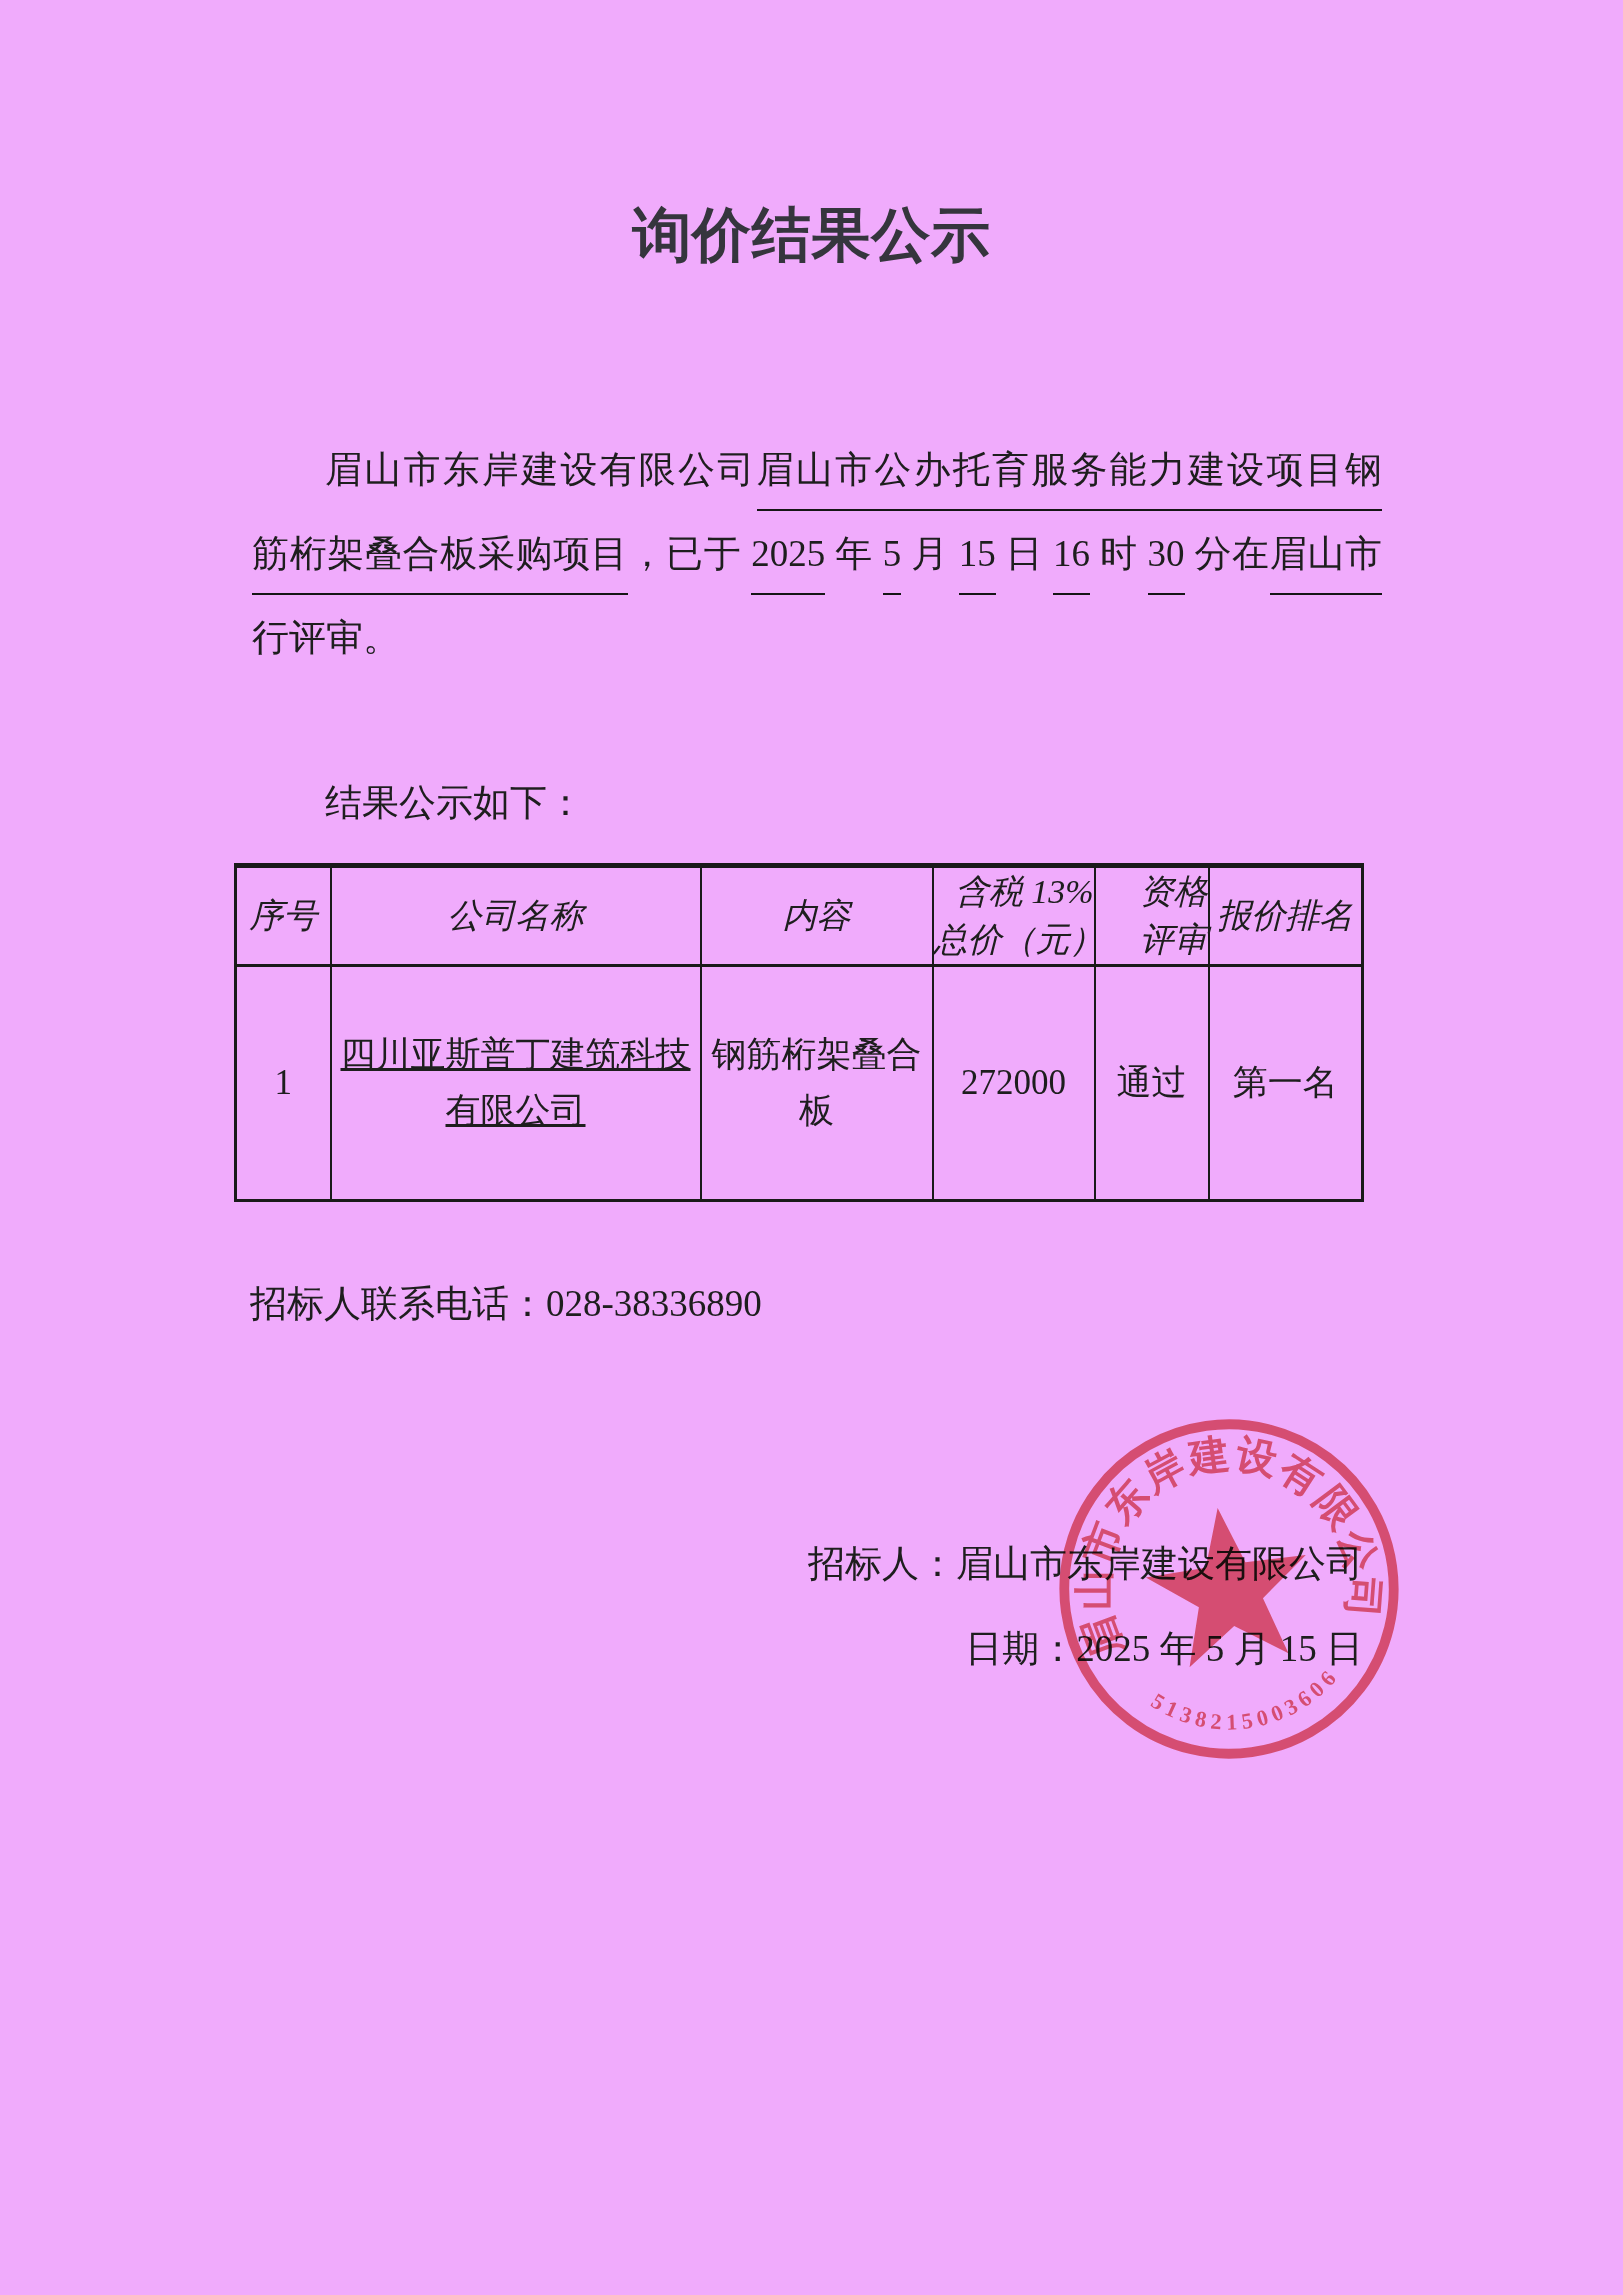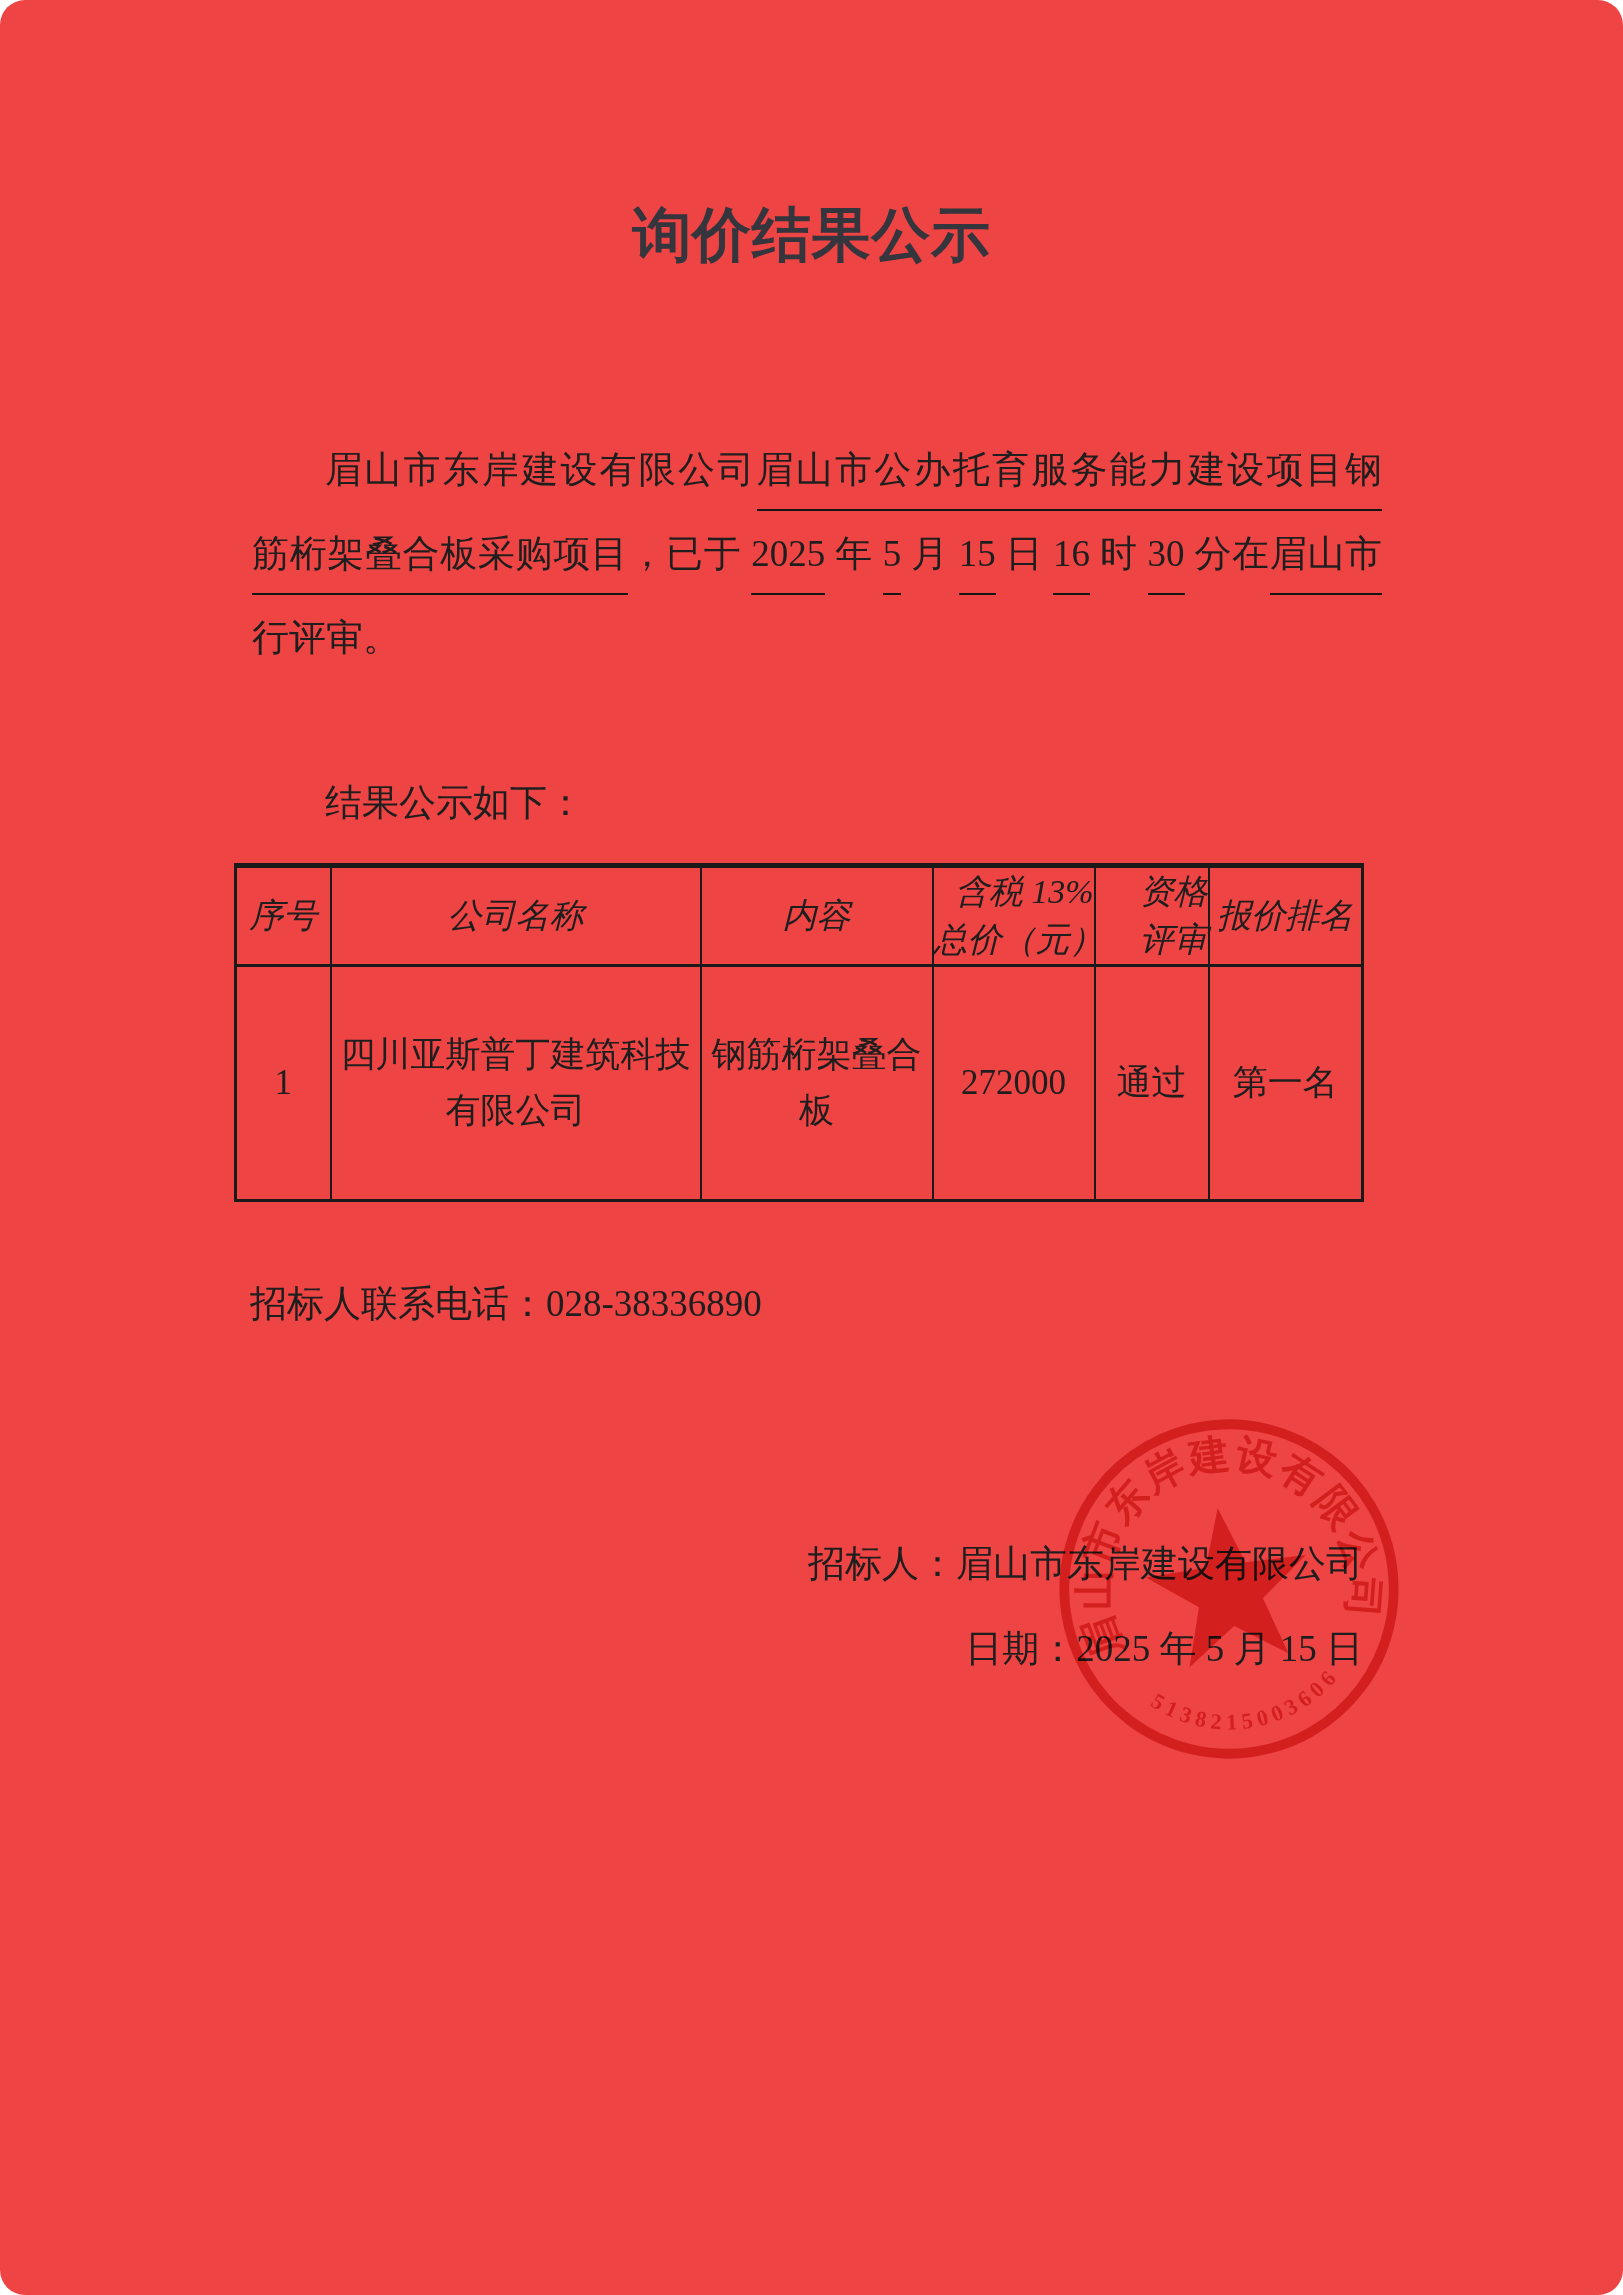--- a/index.html
+++ b/index.html
@@ -4,21 +4,21 @@
 <style>
   html, body { margin: 0; padding: 0; }
   body {
     width: 1623px; height: 2295px;
     background: #ffffff;
     position: relative;
     font-family: "Liberation Serif", "DejaVu Serif", serif;
     color: #1e1e1e;
     overflow: hidden;
   }
-  .page { position: absolute; inset: 0; background: #ef4444; border-radius: 25px; }
+  .page { position: absolute; inset: 0; background: #f0abfc; }
 
   
   .doc-title {
     position: absolute; top: 196px; left: 0; width: 100%;
     margin: 0; text-align: center;
     font-size: 59px; font-weight: 700; color: #35353d;
     letter-spacing: 0.7px;
   }
 
   
@@ -51,21 +51,21 @@
   table.results th, table.results td {
     border: 2px solid #1a1a1a;
     text-align: center; vertical-align: middle;
     padding: 0; font-weight: normal;
     line-height: 56px;
   }
   table.results thead tr { height: 78px; font-style: italic; }
   table.results tbody tr { height: 235px; }
   table.results th { font-size: 34px; border-bottom-width: 3.3px; }
   .th-line { display: block; white-space: nowrap; line-height: 48px; text-align: right; }
-  .cell-inner-company { max-width: 358px; margin: 0 auto; }
+  .cell-inner-company { max-width: 358px; margin: 0 auto; text-decoration: underline; }
   .cell-inner-content { max-width: 220px; margin: 8px auto; }
 
   
   .phone-line {
     position: absolute; top: 1283px; left: 250px;
     font-size: 37px; line-height: 41px; white-space: nowrap;
   }
 
   
   .sig-issuer {

